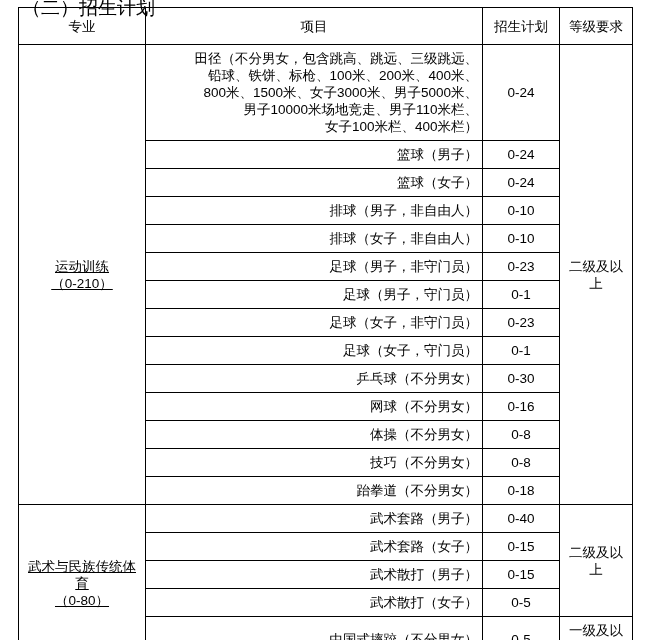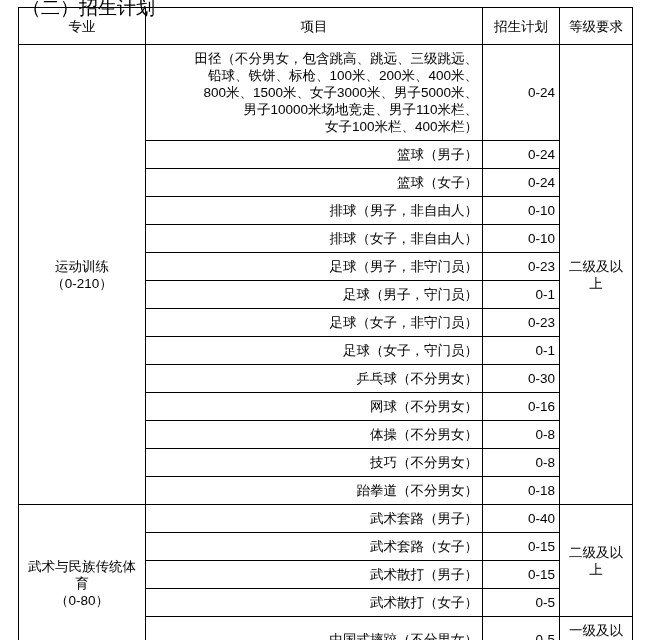--- a/index.html
+++ b/index.html
@@ -53,36 +53,37 @@
 
   thead td {
     text-align: center;
     height: 26px;
     padding: 3px 4px;
   }
 
   .major-cell {
     text-align: center;
     line-height: 25px;
+    text-decoration: underline;
   }
   .major-name { display: block; }
   .major-count { display: block; }
 
   .event-cell {
     text-align: right;
     line-height: 24px;
   }
   .event-multiline {
     line-height: 25px;
     padding-top: 6px;
     padding-bottom: 6px;
   }
   .event-multiline span { display: block; white-space: nowrap; }
 
-  .plan-cell { text-align: right; }
+  .plan-cell { text-align: center; }
   .level-cell { text-align: center; }
   .row-h { height: 25px; }
 </style>
 </head>
 <body>
 
 <div class="page">
 
   <div class="pre-heading">（二）招生计划</div>
 

